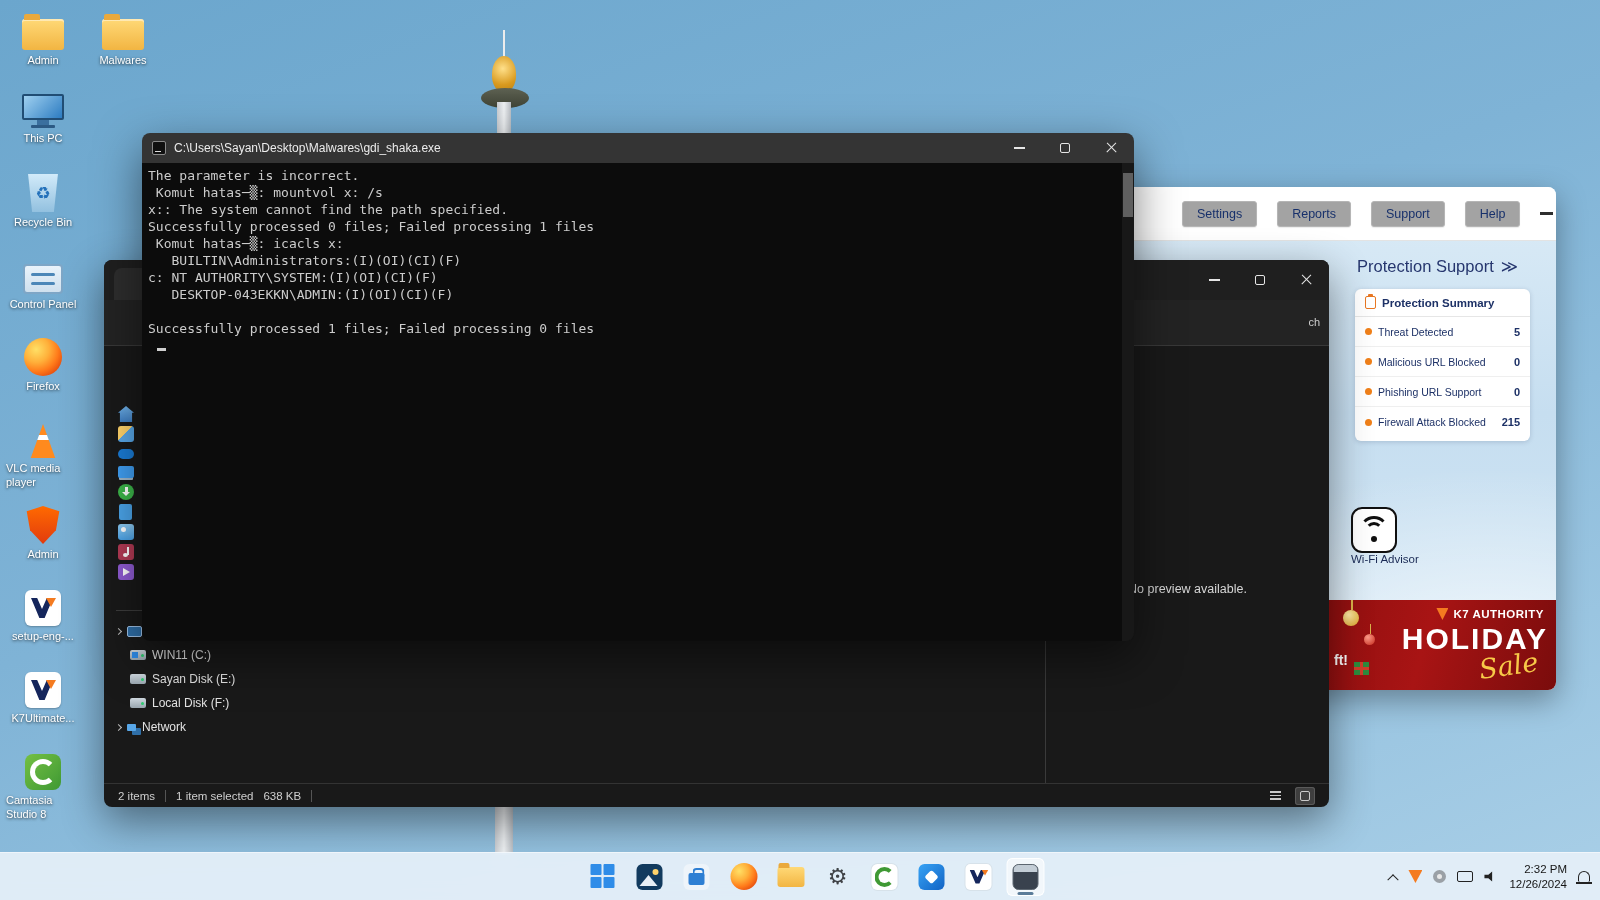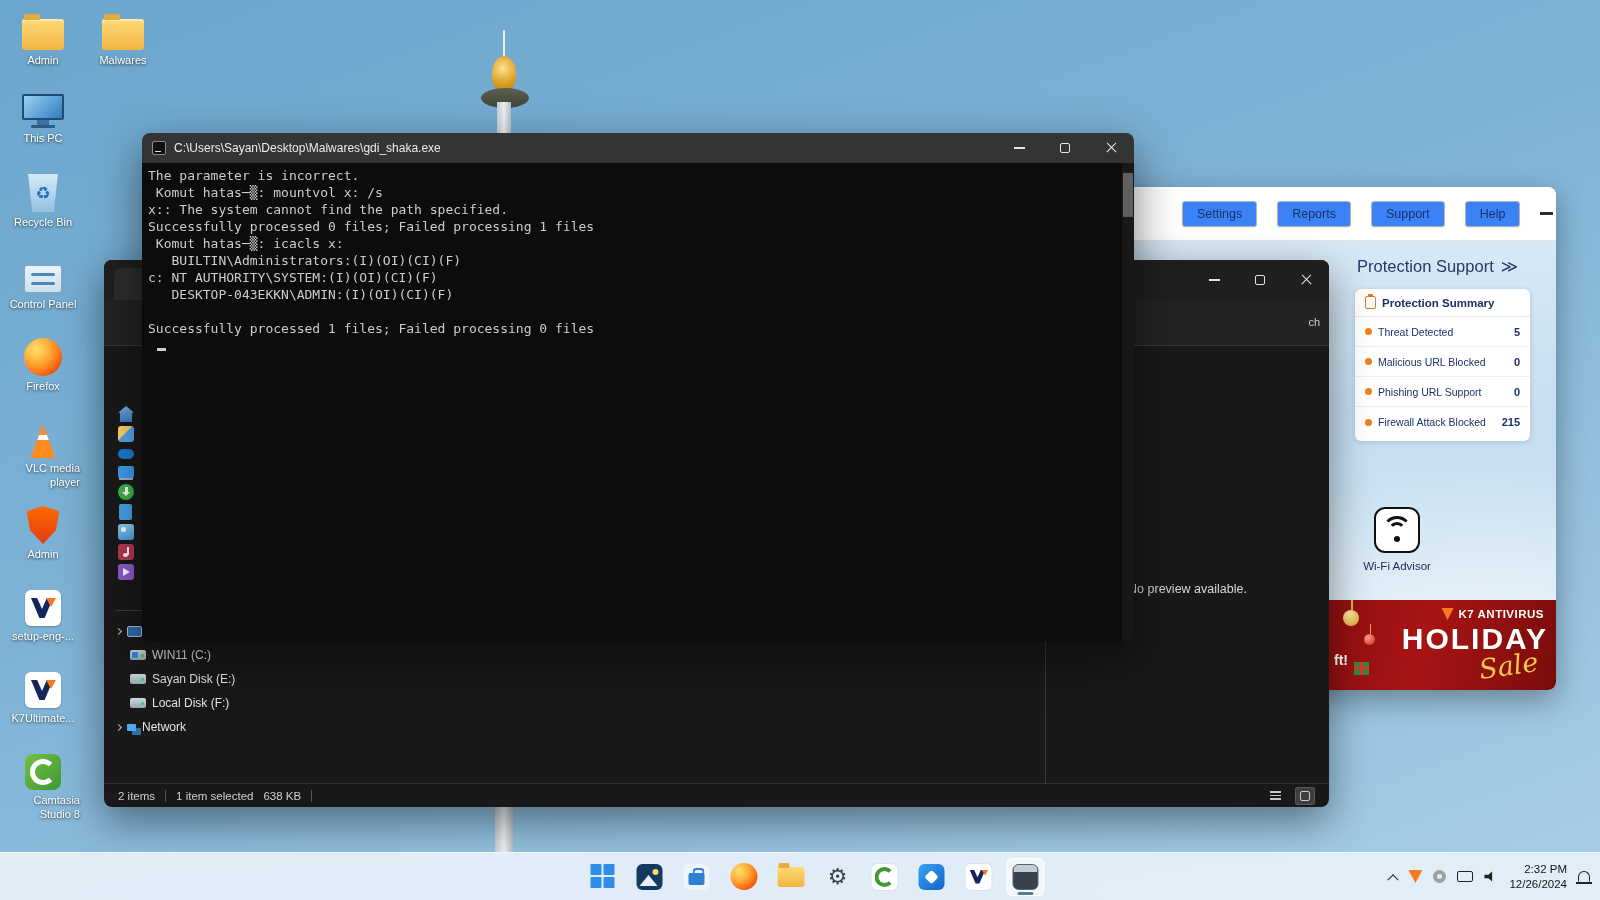--- a/index.html
+++ b/index.html
@@ -14,21 +14,21 @@
   .m-flame{left:492px;top:56px;width:24px;height:36px;border-radius:50% 50% 45% 45%;
            background:radial-gradient(circle at 45% 35%,#ffe08a,#d99a1f 60%,#b97f12)}
   .m-bowl{left:481px;top:88px;width:48px;height:20px;border-radius:50%;
           background:linear-gradient(180deg,#5d6152,#3f4436)}
   .m-col{left:497px;top:102px;width:14px;height:34px;background:linear-gradient(90deg,#c9cdd2,#eef1f3 50%,#b9bec4)}
   .m-col-b{left:495px;top:805px;width:18px;height:50px;background:linear-gradient(90deg,#c9cdd2,#eef1f3 50%,#b9bec4)}
 
   
   .dicon{position:absolute;width:74px;display:flex;flex-direction:column;align-items:center;gap:4px;z-index:1;cursor:default}
   .dicon .art{height:42px;display:flex;align-items:flex-end;justify-content:center}
-  .dicon .lbl{font-size:11px;color:#fff;text-shadow:0 1px 3px rgba(0,0,0,.75);text-align:right;line-height:1.25}
+  .dicon .lbl{font-size:11px;color:#fff;text-shadow:0 1px 3px rgba(0,0,0,.75);text-align:left;line-height:1.25}
   .i-folder{width:42px;height:31px;background:linear-gradient(180deg,#ffd977,#f2b542);border-radius:3px;position:relative;
             box-shadow:inset 0 2px 0 rgba(255,255,255,.45)}
   .i-folder::before{content:"";position:absolute;top:-5px;left:2px;width:16px;height:6px;background:#eaa93c;border-radius:2px 2px 0 0}
   .i-pc .scr{width:42px;height:26px;border-radius:2px;border:2px solid #214d74;background:linear-gradient(135deg,#9fd0f0,#2d7cc1)}
   .i-pc .std{width:12px;height:5px;background:#3a6f9e;margin:0 auto}
   .i-pc .base{width:24px;height:3px;background:#2c5a84;margin:0 auto;border-radius:1px}
   .i-bin{width:34px;height:38px;clip-path:polygon(6% 0,94% 0,82% 100%,18% 100%);
          background:linear-gradient(180deg,rgba(215,238,252,.95),rgba(150,195,225,.9));
          display:flex;align-items:center;justify-content:center;color:#2471ba;font-size:17px;line-height:1}
   .i-cpl{width:40px;height:30px;border:2px solid #7ea6c6;border-radius:4px;position:relative;
@@ -57,38 +57,38 @@
   .g-x1,.g-x2{position:absolute;left:50%;top:50%;width:13px;height:1.4px;background:#e6e6e6;margin:-0.7px 0 0 -6.5px}
   .g-x1{transform:rotate(45deg)}.g-x2{transform:rotate(-45deg)}
 
   
   .k7-window{position:absolute;left:1100px;top:187px;width:456px;height:503px;z-index:2;border-radius:8px;overflow:hidden;
              box-shadow:0 10px 30px rgba(0,0,0,.35);
              background:linear-gradient(180deg,#dcecf7 0%,#c6def0 45%,#d3e7f5 100%)}
   .k7-body{position:relative;height:449px;
            background:radial-gradient(140% 90% at 85% 100%,rgba(255,255,255,.75) 0%,rgba(255,255,255,0) 55%)}
   .k7-header{height:54px;background:#fff;display:flex;align-items:center;padding-left:82px;gap:20px;border-bottom:1px solid #e3e3e3}
-  .k7-tab{font:12.5px "Liberation Sans",sans-serif;color:#17306b;background:#3b82f6;border:1px solid #b5b5b5;border-radius:3px;
+  .k7-tab{font:12.5px "Liberation Sans",sans-serif;color:#17306b;background:#a3a3a3;border:1px solid #b5b5b5;border-radius:3px;
           padding:5px 14px;cursor:pointer;box-shadow:0 1px 1px rgba(0,0,0,.08)}
   .k7-win-controls{margin-left:auto;display:flex;align-items:center;gap:14px;padding-right:10px}
   .k7-min{width:13px;height:2.5px;background:#2e2e2e;cursor:pointer}
   .k7-section-title{position:absolute;right:38px;top:16px;font-size:16.5px;color:#26366e;display:flex;gap:7px;cursor:pointer}
   .k7-section-title span{display:inline}
   .k7-card{position:absolute;right:26px;top:48px;width:175px;height:152px;background:#fff;border-radius:6px;
            box-shadow:0 1px 5px rgba(20,40,80,.18);overflow:hidden}
   .k7-card-head{display:flex;align-items:center;gap:6px;padding:7px 10px;border-bottom:1px solid #e6e6e6}
   .clip-icon{width:11px;height:13px;border:1.5px solid #e87722;border-radius:2px;position:relative}
   .clip-icon::before{content:"";position:absolute;left:2px;top:-3px;width:5px;height:3px;background:#e87722;border-radius:1px}
   .k7-card-title{font-size:11.5px;font-weight:bold;color:#1d3166}
   .k7-row{display:flex;align-items:center;gap:6px;padding:0 10px;height:30px;border-bottom:1px solid #efefef}
   .k7-row:last-child{border-bottom:none}
   .k7-row .dot{width:7px;height:7px;border-radius:50%;background:#f08019}
   .k7-row .rl{font-size:10.5px;color:#1d3166}
   .k7-row .rv{margin-left:auto;font-size:11px;font-weight:bold;color:#1d3166}
-  .k7-wifi{position:absolute;left:251px;top:266px;width:92px;display:flex;flex-direction:column;align-items:center;gap:7px;cursor:pointer}
+  .k7-wifi{position:absolute;left:251px;top:266px;width:92px;display:flex;flex-direction:column;cursor:pointer}
   .wifi-box{width:46px;height:46px;background:#fff;border:2.5px solid #101010;border-radius:11px;position:relative}
   .wifi-box .a1,.wifi-box .a2{position:absolute;left:50%;transform:translateX(-50%);border:3px solid transparent;
        border-top-color:#101010;border-radius:50%}
   .wifi-box .a1{width:30px;height:30px;top:7px}
   .wifi-box .a2{width:18px;height:18px;top:13px}
   .wifi-box .d{position:absolute;left:50%;transform:translateX(-50%);bottom:9px;width:6px;height:6px;background:#101010;border-radius:50%}
   .wifi-lbl{font-size:11.5px;color:#1a2a55}
   .k7-banner{position:absolute;left:0;right:0;bottom:0;height:90px;overflow:hidden;
              background:linear-gradient(105deg,#570707 0%,#8f0f0f 45%,#a81414 70%,#7a0c0c 100%)}
   .b-brand{position:absolute;top:8px;right:12px;display:flex;align-items:center;gap:5px;color:#fff;
@@ -342,21 +342,21 @@
       <span class="wifi-box">
           <i class="a1"></i>
           <i class="a2"></i>
           <i class="d"></i>
         </span>
       <span class="wifi-lbl">Wi-Fi Advisor</span>
     </div>
     <div class="k7-banner">
       <div class="b-brand">
         <span class="b-logo"></span>
-        <span>K7 ANTIVIRUS</span>
+        <span>K7 AUTHORITY</span>
       </div>
       <div class="b-headline">HOLIDAY</div>
       <div class="b-script">Sale</div>
       <span class="b-frag">ft!</span>
       <i class="orn orn1"></i>
       <i class="orn orn2"></i>
       <i class="gift"></i>
     </div>
   </div>
 </div>

